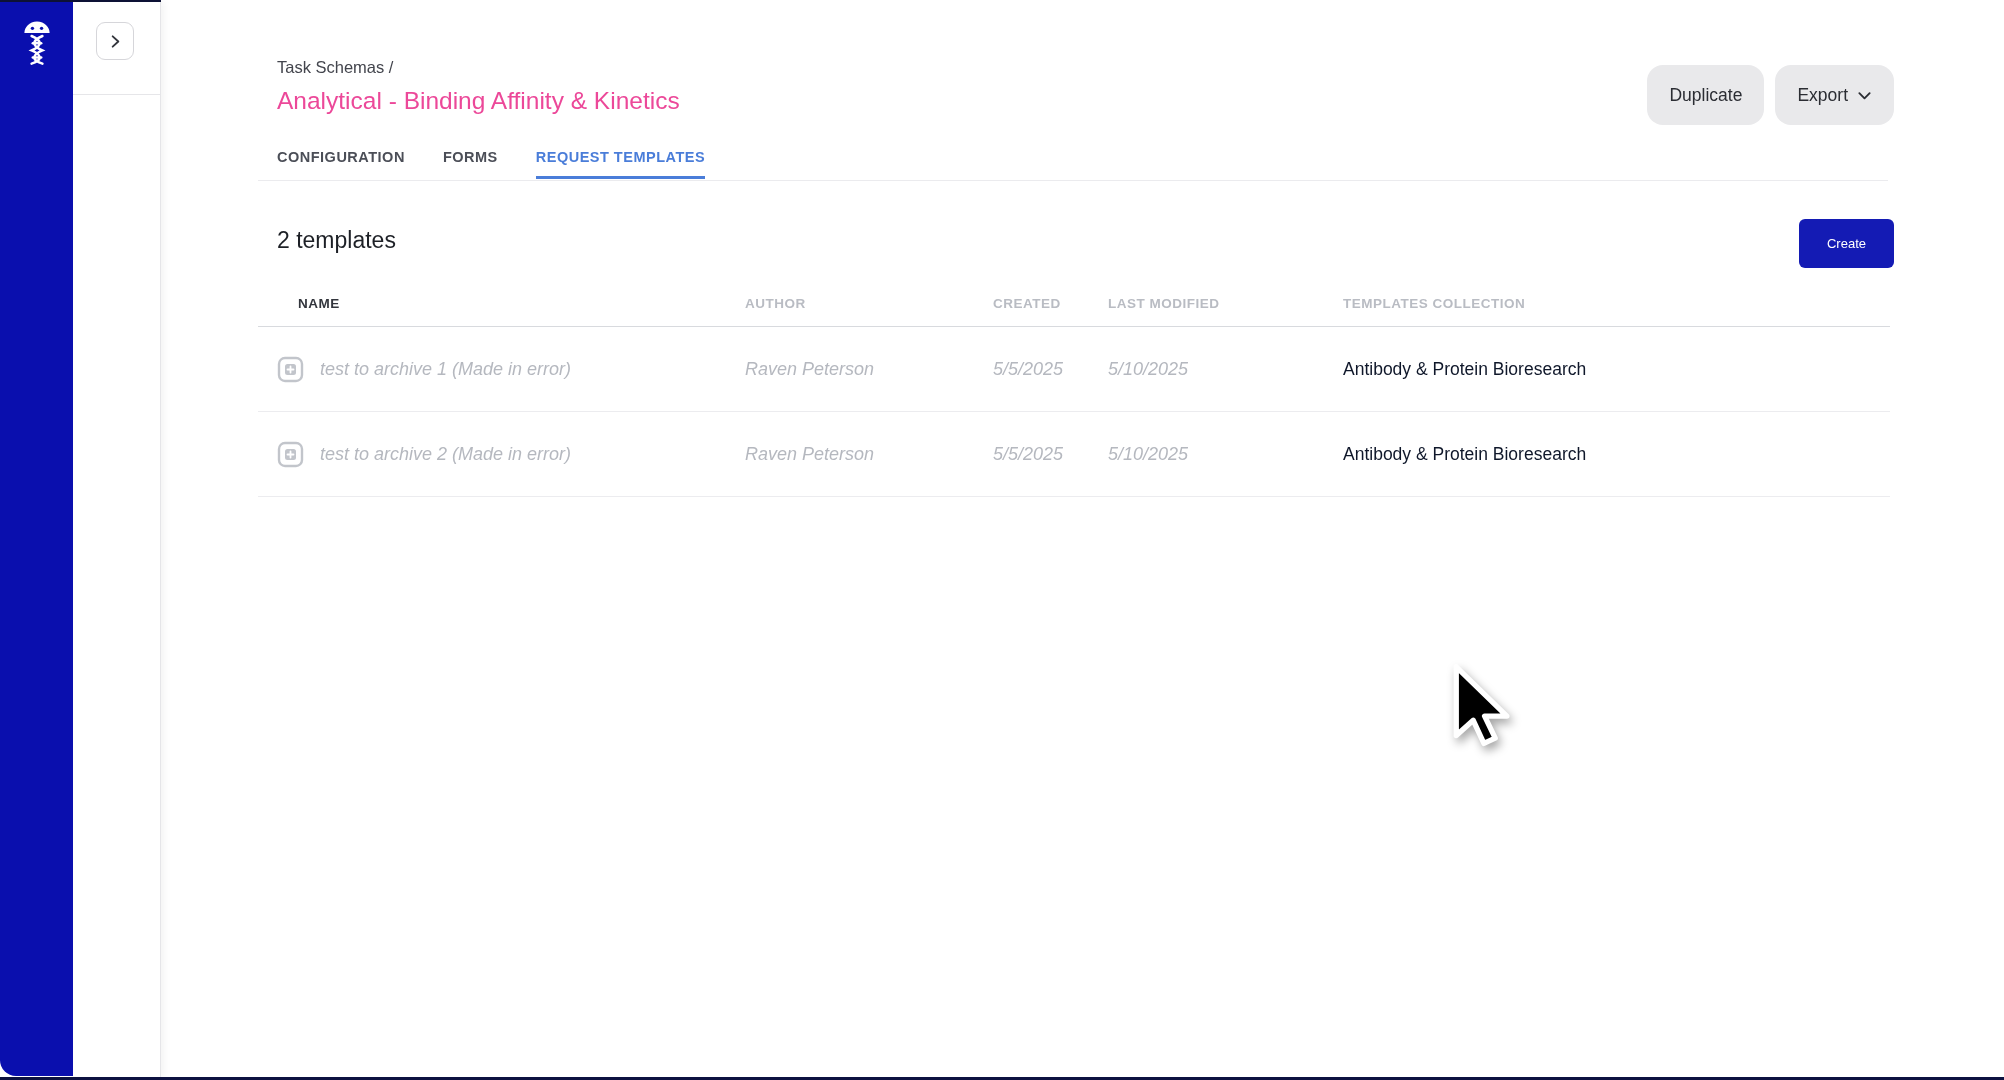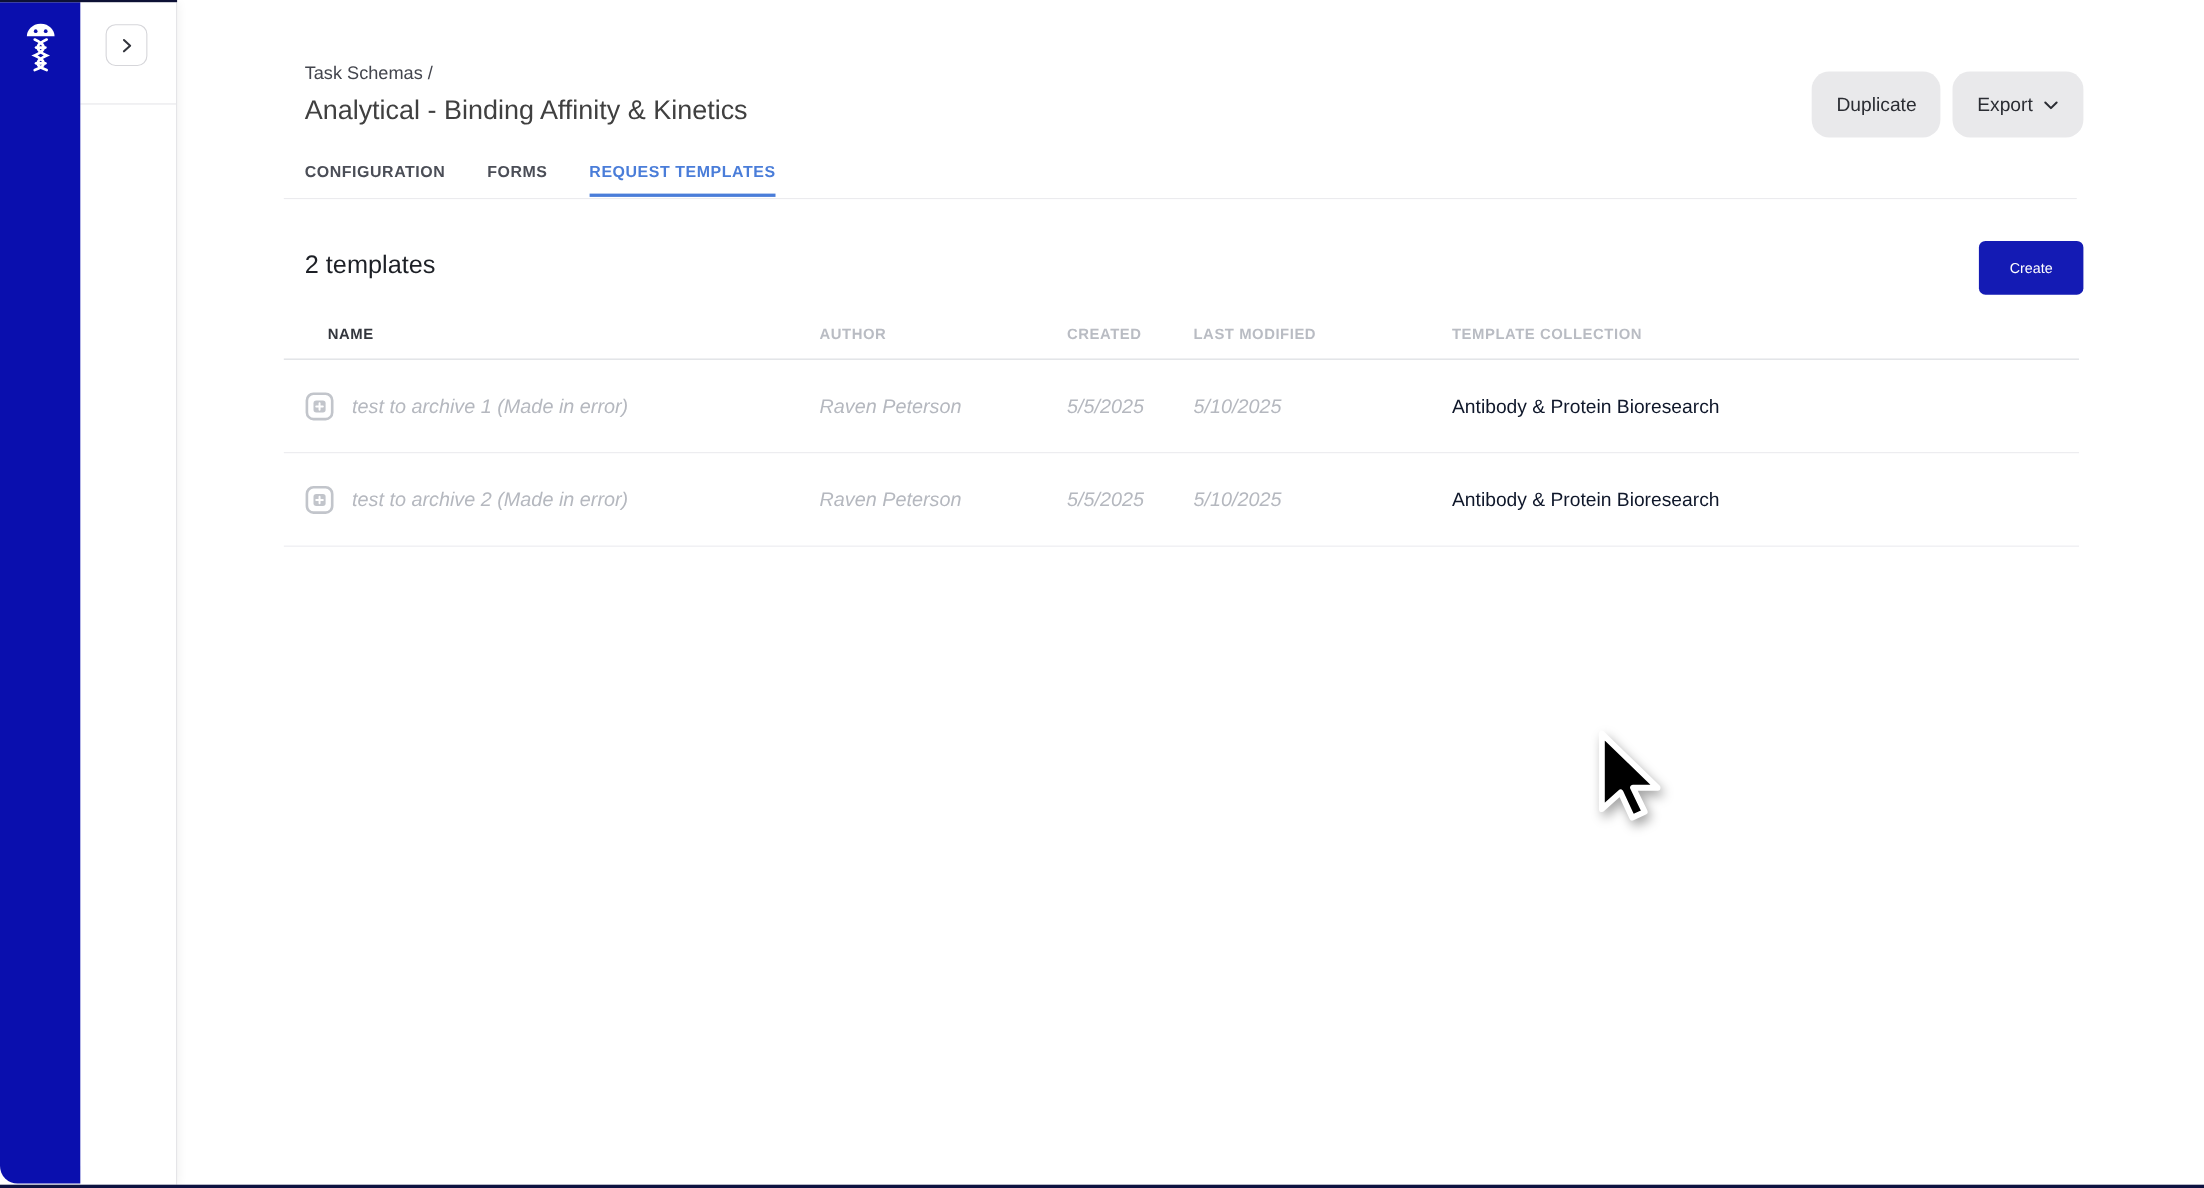--- a/index.html
+++ b/index.html
@@ -31,21 +31,21 @@
   .expand-btn {
     position:absolute; left:23px; top:20px; width:38px; height:38px;
     background:#fff; border:1px solid #d6d6da; border-radius:9px;
     display:flex; align-items:center; justify-content:center; cursor:pointer;
   }
 
   
   .main { position:absolute; left:161px; top:0; right:0; bottom:3px; background:#fff; }
 
   .breadcrumb { position:absolute; left:116px; top:58px; font-size:16.5px; color:#43454d; }
-  .page-title { position:absolute; left:116px; top:87px; font-size:24.5px; font-weight:500; color:#404040; }
+  .page-title { position:absolute; left:116px; top:87px; font-size:24.5px; font-weight:500; color:#ec4899; }
 
   .header-actions { position:absolute; top:65px; right:110px; display:flex; gap:11px; }
   .btn-gray {
     background:#e9e9eb; border:none; border-radius:16px; height:60px; padding:0 22px;
     font-family:inherit; font-size:17.5px; color:#2b2d33;
     display:flex; align-items:center; gap:9px; cursor:pointer;
   }
 
   .tabs { position:absolute; left:116px; top:149px; display:flex; gap:38px; z-index:2; }
   .tab {
@@ -66,21 +66,21 @@
   }
 
   
   .table { position:absolute; left:97px; top:296px; width:1632px; }
   .trow { display:flex; align-items:center; padding-left:19px; }
   .thead { padding-bottom:15px; border-bottom:1px solid #d8dade; }
   .th { font-size:13.5px; font-weight:bold; letter-spacing:0.5px; color:#b9bcc3; }
   .th.first { color:#33363d;padding-left:21px; }
   .col-name { width:468px; display:flex; align-items:center; gap:16px; }
   .col-author { width:225px; }
-  .col-created { width:115px; }
+  .col-created { width:115px;margin-left:23px; }
   .col-modified { width:235px; }
   .col-collection { flex:1; }
   .tr { height:85px; border-bottom:1px solid #ececef; cursor:pointer; }
   .cell-text { font-size:18px; color:#b5b8bf;font-style:italic; }
   .link { font-size:17.5px; font-weight:normal; color:#0f172a; text-decoration:none; cursor:pointer; }
   .tpl-icon { flex:0 0 auto; width:27px; height:27px; }
 
   
   .cursor { position:absolute; left:1452px; top:662px; width:62px; height:88px; z-index:20; pointer-events:none;
             filter:drop-shadow(3px 5px 5px rgba(0,0,0,0.35)); }
@@ -139,21 +139,21 @@
 
   <div class="summary">2 templates</div>
   <button class="btn-create">Create</button>
 
   <div class="table">
     <div class="trow thead">
       <div class="th first col-name">NAME</div>
       <div class="th col-author">AUTHOR</div>
       <div class="th col-created">CREATED</div>
       <div class="th col-modified">LAST MODIFIED</div>
-      <div class="th col-collection">TEMPLATE COLLECTION</div>
+      <div class="th col-collection">TEMPLATES COLLECTION</div>
     </div>
 
     <div class="trow tr">
       <div class="col-name">
         <svg class="tpl-icon" viewBox="0 0 27 27">
           <rect x="2" y="2" width="23" height="23" rx="6" fill="none" stroke="#c2c5cb" stroke-width="2.4"></rect>
           <rect x="8" y="8" width="11" height="11" rx="2.5" fill="#c2c5cb"></rect>
           <path d="M13.5 10.5 V16.5 M10.5 13.5 H16.5" stroke="#ffffff" stroke-width="1.8" stroke-linecap="round"></path>
         </svg>
         <span class="cell-text">test to archive 1 (Made in error)</span>

